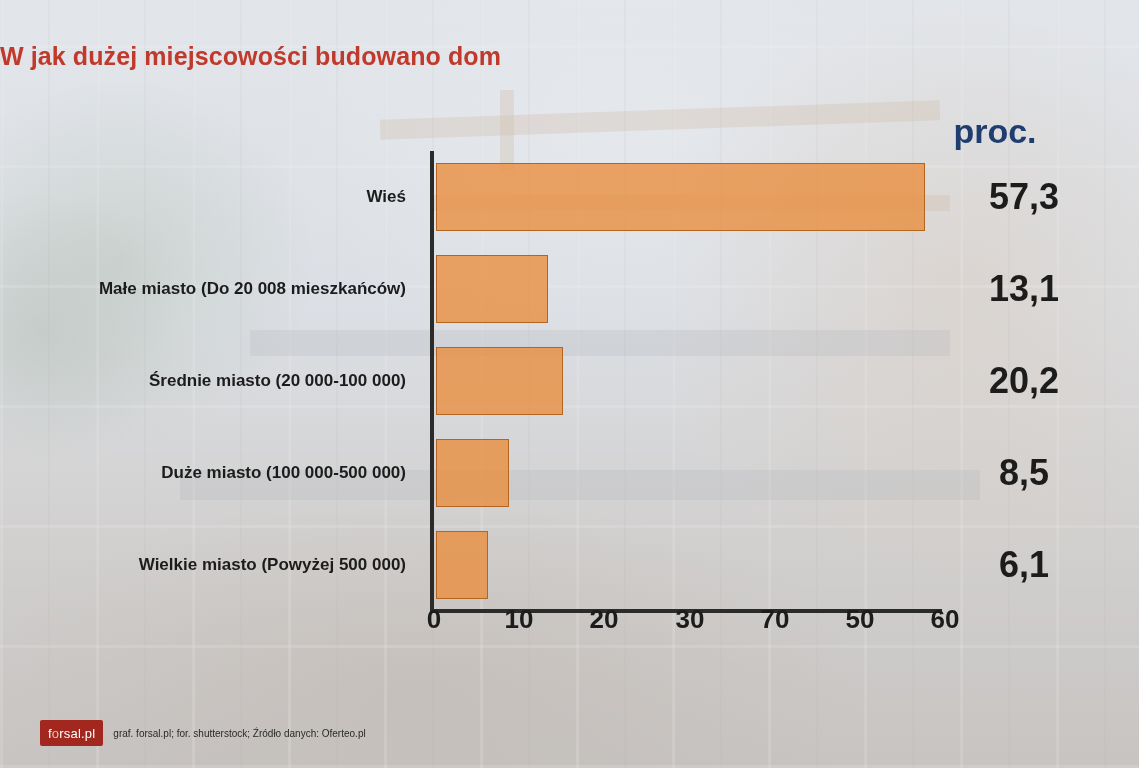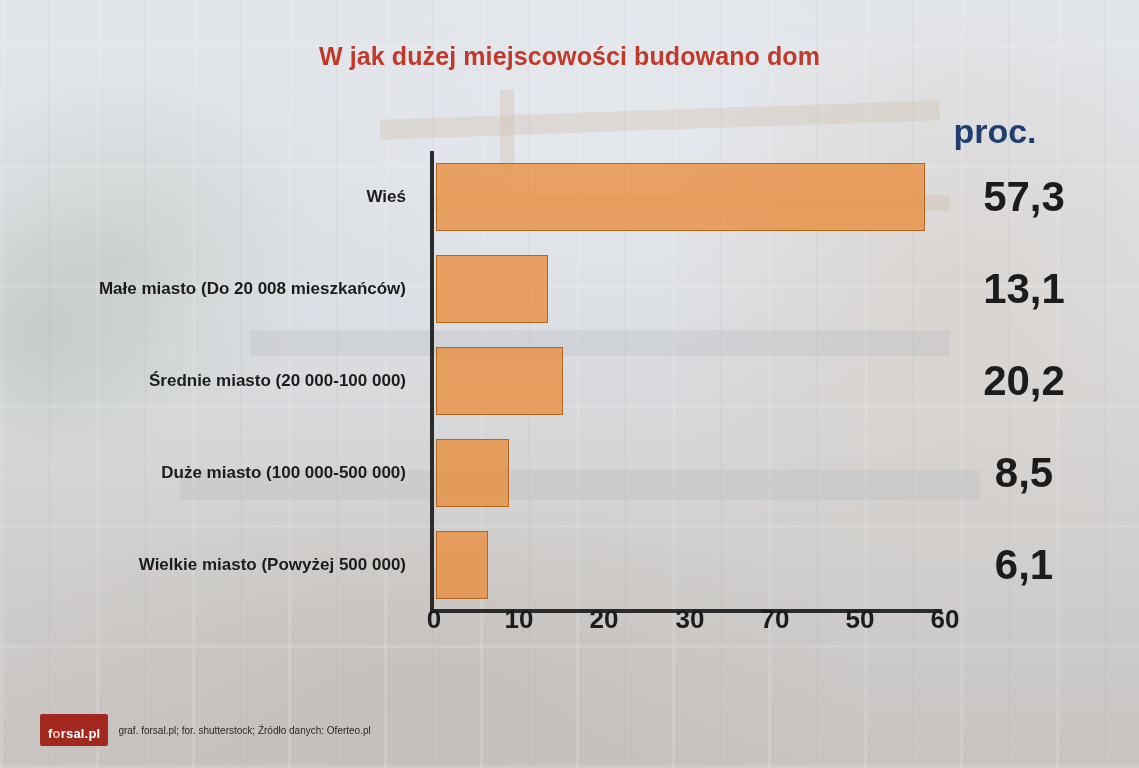--- a/index.html
+++ b/index.html
@@ -64,21 +64,21 @@
     position: absolute;
     background: rgba(120,124,130,0.30);
   }
 
   
   .chart-title {
     position: absolute;
     top: 42px;
     left: 0;
     width: 1139px;
-    text-align: center;
+    text-align: left;
     font-size: 25px;
     font-weight: bold;
     color: #c0392b;
     letter-spacing: 0.1px;
   }
 
   .proc-label {
     position: absolute;
     top: 112px;
     left: 930px;
@@ -139,21 +139,21 @@
     font-weight: bold;
     color: #1c1c1c;
   }
   .val-label {
     position: absolute;
     left: 530px;
     top: 50%;
     transform: translateY(-50%);
     width: 120px;
     text-align: center;
-    font-size: 42px;
+    font-size: 36px;
     font-weight: bold;
     color: #1c1c1c;
   }
 
   .xticks {
     position: absolute;
     left: 430px;
     top: 604px;
     width: 530px;
     height: 34px;
@@ -172,22 +172,22 @@
     left: 40px;
     bottom: 22px;
     display: flex;
     align-items: center;
     gap: 10px;
   }
   .logo {
     background: #a2281f;
     color: #ffffff;
     font-size: 13px;
-    font-weight: bold;
-    padding: 12px 8px 5px 8px;
+    font-weight: normal;
+    padding: 6px 8px 5px 8px;
     border-radius: 2px;
     letter-spacing: 0.2px;
   }
   .logo .ring {
     color: #f0c0a0;
   }
   .credits {
     font-size: 10px;
     color: #2a2a2a;
   }

